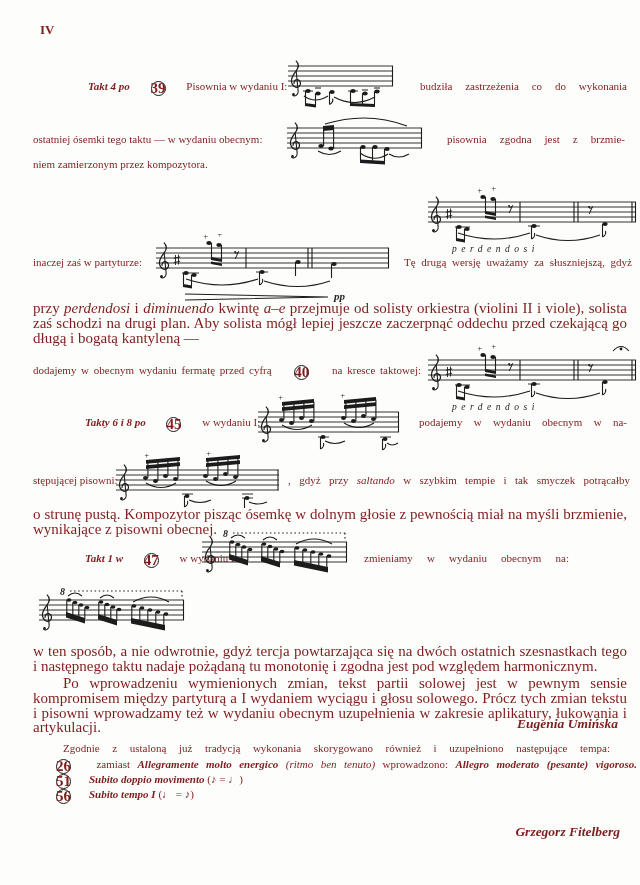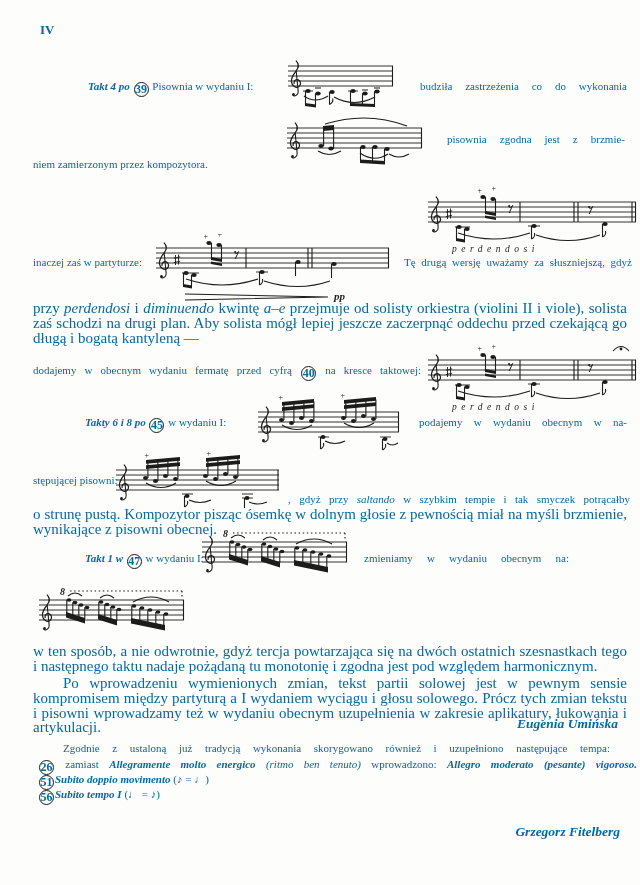--- a/index.html
+++ b/index.html
@@ -1,31 +1,31 @@
 <!DOCTYPE html>
 <html><head>
 <meta charset="utf-8">
 <style>
   html,body{margin:0;padding:0;background:#e8e8e8;}
   .page{
     position:relative;width:640px;height:885px;background:#fdfdfc;
-    font-family:"Liberation Serif","DejaVu Sans",serif;color:#0369a1;
+    font-family:"Liberation Serif","DejaVu Sans",serif;color:#7f1d1d;
     overflow:hidden;box-sizing:border-box;
   }
   .line{position:absolute;white-space:nowrap;font-size:11px;line-height:14px;}
   .jl{white-space:normal;text-align:justify;text-align-last:justify;}
   .par{position:absolute;font-size:15px;line-height:14.8px;text-align:justify;}
   .indent{text-indent:30px;}
   .it{font-style:italic;}
   .bd{font-weight:bold;}
   .circ{
     display:inline-flex;align-items:center;justify-content:center;
     width:15px;height:15px;border:1.4px solid #1a1a1a;border-radius:50%;
-    font-size:12px;font-weight:bold;font-style:normal;vertical-align:-3px;
-    margin:0 1px;box-sizing:border-box;letter-spacing:0;
+    font-size:15px;font-weight:bold;font-style:normal;vertical-align:-3px;
+    margin:0 18px;box-sizing:border-box;letter-spacing:0;
   }
   .pagenum{position:absolute;font-weight:bold;font-size:13px;}
   .sig{position:absolute;font-size:13.5px;font-weight:bold;font-style:italic;text-align:right;}
   .music{position:absolute;}
   .sl{stroke:#1c1c1c;stroke-width:0.9;fill:none;}
   .st{stroke:#1c1c1c;stroke-width:1.1;fill:none;}
   .bm{fill:#1c1c1c;stroke:none;}
   .cr{stroke:#1c1c1c;stroke-width:1.1;fill:none;}
   .mtx{font-family:"Liberation Serif","DejaVu Sans",serif;font-style:italic;fill:#1c1c1c;}
 </style>
@@ -133,20 +133,21 @@
     <ellipse class="bm" cx="71" cy="33" rx="2.7" ry="2"></ellipse>
       <ellipse class="bm" cx="83" cy="35.5" rx="2.7" ry="2"></ellipse>
       <ellipse class="bm" cx="95" cy="33.5" rx="2.7" ry="2"></ellipse>
     <path class="st" d="M68.5 33V46 M80.5 35.5V47.5 M92.5 33.5V46"></path>
     <polygon class="bm" points="68,45 93,46 93,49 68,48"></polygon>
     <path class="cr" d="M22 38 Q33 46 46 38 M52 39 Q72 50 93 39"></path>
     <path class="st" d="M33 30H39 M80 32H86 M92 30H98"></path>
   </svg>
   <div class="line jl" style="left:420px;top:79px;width:207px"><span>budziła zastrzeżenia co do wykonania</span></div>
 
+  <div class="line" style="left:33px;top:132px"><span>ostatniej ósemki tego taktu — w wydaniu obecnym:</span></div>
   <svg class="music" style="left:281px;top:116px" width="142" height="62" viewBox="0 0 142 62">
     <path class="sl" d="M6 12H141M6 17H141M6 22H141M6 27H141M6 32H141"></path>
     <use href="#clef" x="6" y="4" width="15" height="41"></use>
     <path class="cr" d="M44 8 Q86 -5 126 10"></path>
     <ellipse class="bm" cx="40" cy="30" rx="2.7" ry="2"></ellipse>
       <ellipse class="bm" cx="50" cy="32.5" rx="2.7" ry="2"></ellipse>
     <path class="st" d="M42.6 30V11 M52.6 32.5V12"></path>
     <polygon class="bm" points="42,10 53,9 53,14 42,15"></polygon>
     <ellipse class="bm" cx="82" cy="31" rx="2.7" ry="2"></ellipse>
       <ellipse class="bm" cx="94" cy="31" rx="2.7" ry="2"></ellipse>
@@ -268,21 +269,21 @@
     <ellipse class="bm" cx="115.5" cy="24" rx="2.5" ry="1.9"></ellipse>
       <ellipse class="bm" cx="125.5" cy="27" rx="2.5" ry="1.9"></ellipse>
     <path class="st" d="M97.9 26V10 M107.9 29V9.2 M117.9 24V8.4 M127.9 27V7.6"></path>
     <path class="cr" d="M96 31 Q111 40 126 31"></path>
     <path class="sl" d="M132 44H143 M132 48H143"></path>
     <ellipse class="bm" cx="137" cy="48" rx="2.5" ry="1.9"></ellipse>
     <path class="st" d="M134.5 48V58"></path>
     <path class="cr" d="M79 50 Q90 55 101 50 M139 52 Q148 56 157 52"></path>
     <path class="st" d="M168 20V40"></path>
   </svg>
-  <div class="line jl" style="left:288px;top:492px;width:342px"><span>, gdyż przy </span><span class="it">saltando</span><span> w szybkim tempie i tak smyczek potrącałby</span></div>
+  <div class="line jl" style="left:288px;top:473px;width:342px"><span>, gdyż przy </span><span class="it">saltando</span><span> w szybkim tempie i tak smyczek potrącałby</span></div>
 
   <div class="par" style="left:33px;top:507px;width:594px"><span>o strunę pustą. Kompozytor pisząc ósemkę w dolnym głosie z pewnością miał na myśli brzmienie, wynikające z pisowni obecnej.</span></div>
 
   <div class="line" style="left:85px;top:551px"><span class="it bd">Takt 1 w </span><span class="circ">47</span><span> w wydaniu I:</span></div>
   <svg class="music" style="left:196px;top:526px" width="152" height="60" viewBox="0 0 152 60">
     <use href="#exJK" x="0" y="0" width="152" height="60"></use>
   </svg>
   <div class="line jl" style="left:364px;top:551px;width:205px"><span>zmieniamy w wydaniu obecnym na:</span></div>
 
   <svg class="music" style="left:33px;top:584px" width="152" height="60" viewBox="0 0 152 60">

